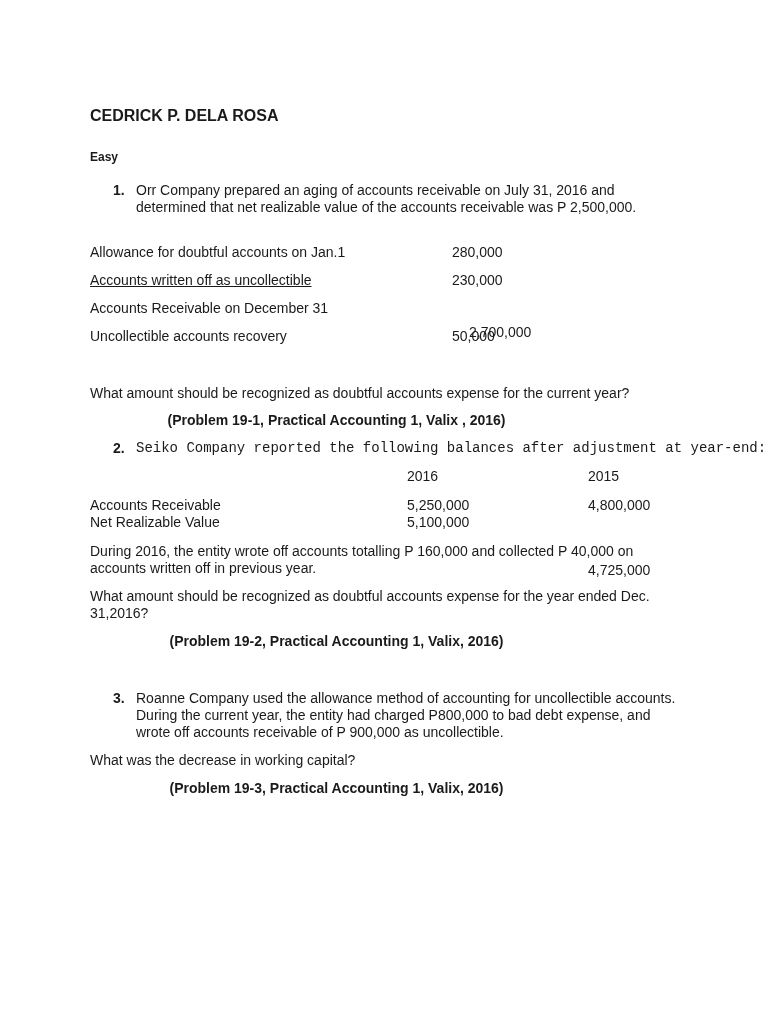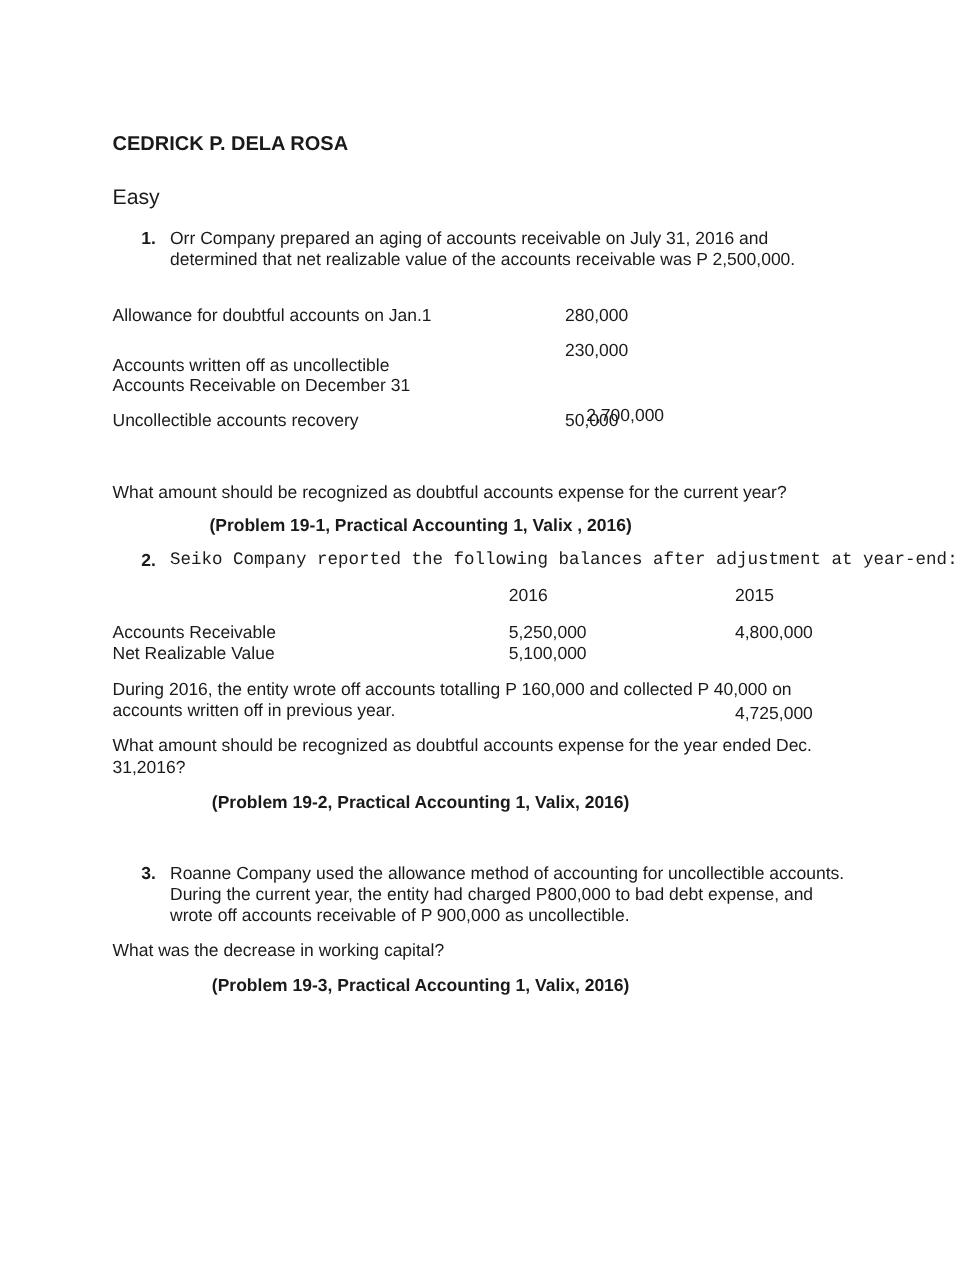--- a/index.html
+++ b/index.html
@@ -12,21 +12,21 @@
       height: 1024px;
       position: relative;
       overflow: hidden;
       font-family: "Liberation Sans", sans-serif;
       color: #1a1a1a;
       font-size: 14px;
       line-height: 17px;
     }
     .abs { position: absolute; white-space: nowrap; }
     .title { font-weight: bold; font-size: 16px; }
-    .heading { font-weight: normal; font-size: 17px; }
+    .heading { font-weight: bold; font-size: 12px; }
     .bold { font-weight: bold; }
     .center { left: 0; width: 673px; text-align: center; }
     .num { font-weight: bold; }
   </style>
 </head>
 <body>
 
 <div class="abs title" style="left:90px; top:107px;">CEDRICK P. DELA ROSA</div>
 <div class="abs heading" style="left:90px; top:149px;">Easy</div>
 
@@ -34,21 +34,21 @@
   <div class="abs num" style="left:113px; top:182px;">1.</div>
   <div class="abs" style="left:136px; top:182px;">Orr Company prepared an aging of accounts receivable on July 31, 2016 and</div>
   <div class="abs" style="left:136px; top:199px;">determined that net realizable value of the accounts receivable was P 2,500,000.</div>
 
   <div>
     <div>
       <div class="abs" style="left:90px; top:244px;">Allowance for doubtful accounts on Jan.1</div>
       <div class="abs" style="left:452px; top:244px;">280,000</div>
     </div>
     <div>
-      <div class="abs" style="left:90px; top:284px;">Accounts written off as uncollectible</div>
+      <div class="abs" style="left:90px; top:272px;text-decoration:underline;">Accounts written off as uncollectible</div>
       <div class="abs" style="left:452px; top:272px;">230,000</div>
     </div>
     <div>
       <div class="abs" style="left:90px; top:300px;">Accounts Receivable on December 31</div>
       <div class="abs" style="left:469px; top:300px;margin-top:24px;">2,700,000</div>
     </div>
     <div>
       <div class="abs" style="left:90px; top:328px;">Uncollectible accounts recovery</div>
       <div class="abs" style="left:452px; top:328px;">50,000</div>
     </div>

